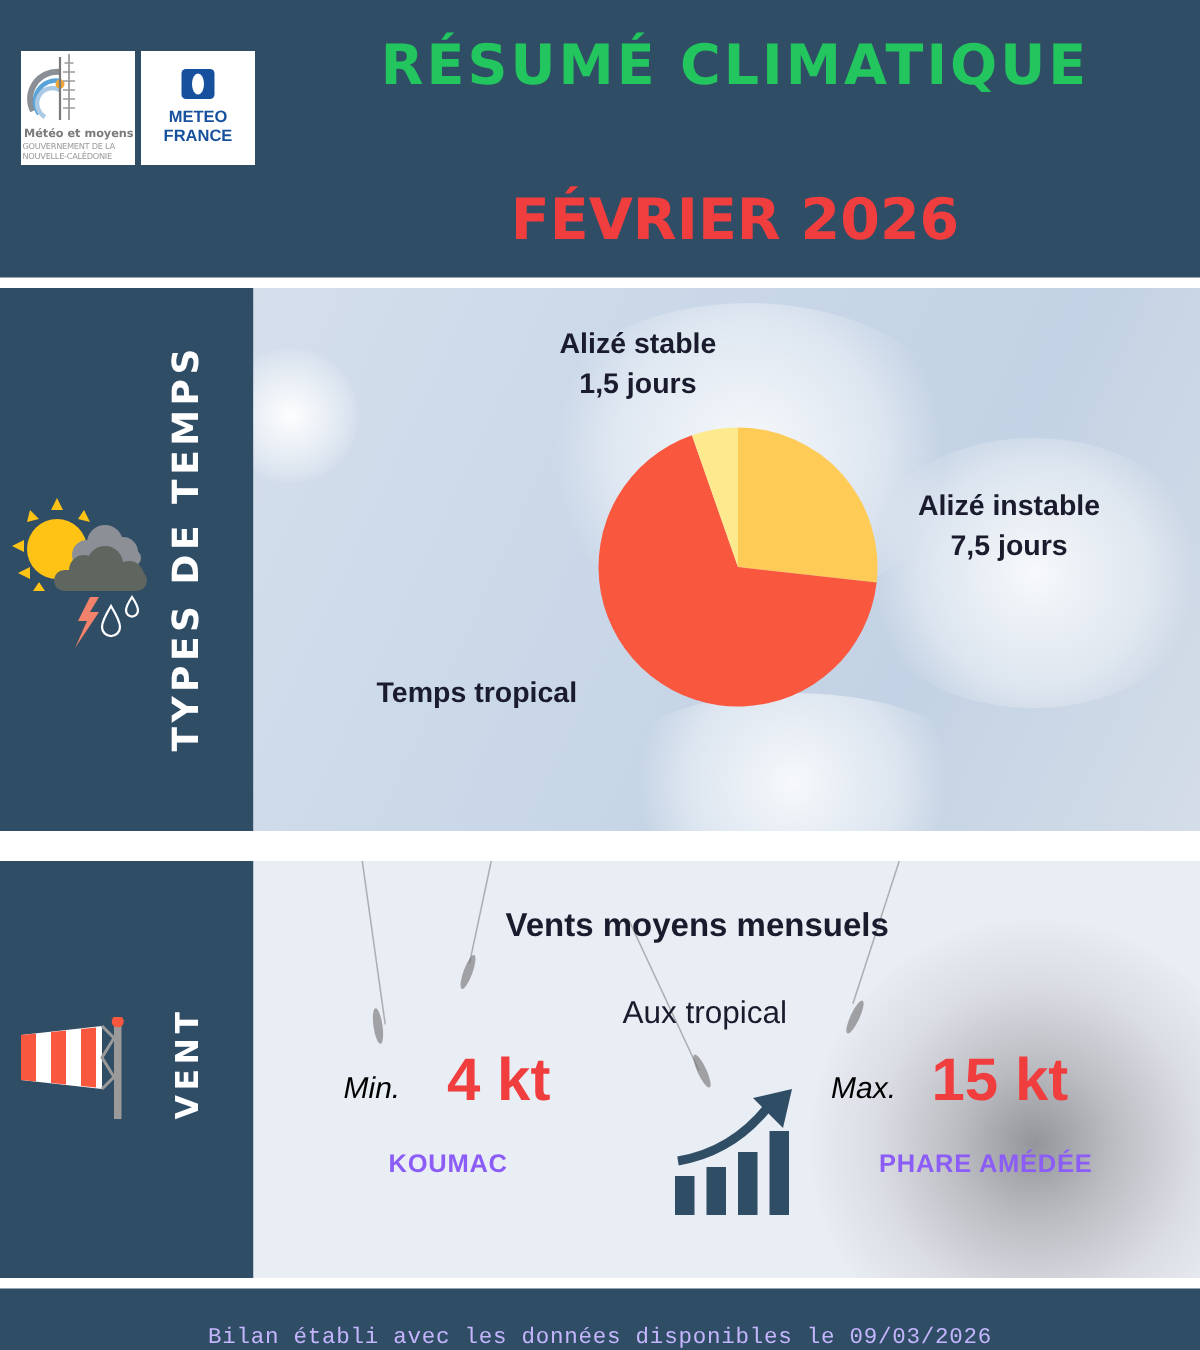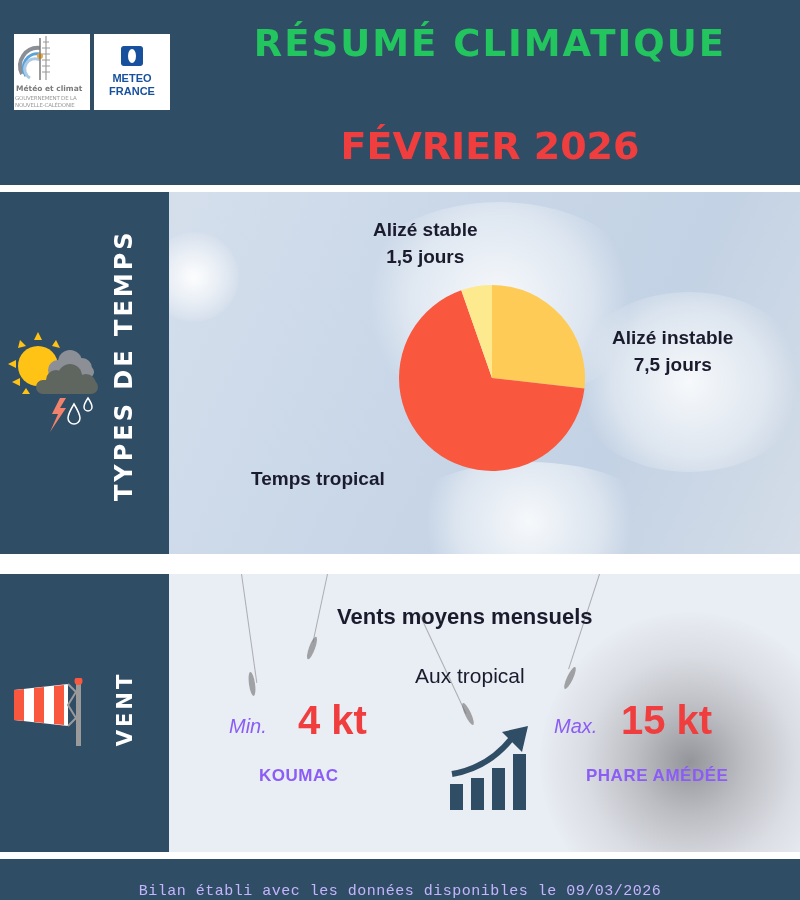--- a/index.html
+++ b/index.html
@@ -28,21 +28,21 @@
   .main { position: absolute; left: 169px; top: 0; right: 0; height: 100%; overflow: hidden; }
   .sky { background: linear-gradient(115deg, #d5dfec 0%, #c9d7e8 40%, #c3d2e4 70%, #d4dde8 100%); }
   .sky .sun-glow { position: absolute; left: -20px; top: 40px; width: 90px; height: 90px; border-radius: 50%; background: radial-gradient(circle, rgba(255,255,255,0.95) 0%, rgba(255,255,255,0.5) 40%, rgba(255,255,255,0) 75%); }
   .cloud { position: absolute; border-radius: 50%; background: radial-gradient(circle, rgba(255,255,255,0.85) 0%, rgba(255,255,255,0.4) 50%, rgba(255,255,255,0) 72%); }
   .pale { background: #e9edf4; }
 
   .pie-label { position: absolute; color: #1b1b2e; font-family: "Liberation Sans", sans-serif; font-weight: bold; font-size: 19px; line-height: 27px; text-align: center; white-space: nowrap; }
 
   .vent-title { position: absolute; left: 168px; top: 30px; color: #1b1b2e; font-family: "Liberation Sans", sans-serif; font-weight: bold; font-size: 22px; white-space: nowrap; }
   .vent-sub { position: absolute; left: 246px; top: 90px; color: #1b1b2e; font-family: "Liberation Sans", sans-serif; font-size: 21px; white-space: nowrap; }
-  .minmax-label { position: absolute; color: #8b5cf6; font-family: "Liberation Sans", sans-serif; font-style: italic; font-size: 20px; white-space: nowrap; }
+  .minmax-label { position: absolute; color: #000000; font-family: "Liberation Sans", sans-serif; font-style: italic; font-size: 20px; white-space: nowrap; }
   .minmax-val { position: absolute; color: #f03e3e; font-family: "Liberation Sans", sans-serif; font-weight: bold; font-size: 40px; white-space: nowrap; }
   .station { position: absolute; color: #8b5cf6; font-family: "Liberation Sans", sans-serif; font-weight: bold; font-size: 17px; letter-spacing: 0.5px; white-space: nowrap; }
   .seed { position: absolute; width: 1px; background: rgba(120,120,120,0.55); transform-origin: top center; }
   .seed-tip { position: absolute; width: 6px; height: 24px; border-radius: 50%; background: rgba(110,110,110,0.6); }
   .dandelion { position: absolute; right: -40px; bottom: -60px; width: 300px; height: 300px; border-radius: 50%; background: radial-gradient(circle, rgba(120,120,125,0.75) 0%, rgba(150,150,155,0.55) 25%, rgba(190,190,195,0.35) 50%, rgba(220,222,228,0) 72%); }
 
   .footer { position: absolute; left: 0; top: 859px; width: 800px; height: 41px; background: #304d66; }
   .footer-text { position: absolute; left: 0; right: 0; top: 24px; text-align: center; color: #c4b5fd; font-family: Liberation Mono, monospace; font-size: 15px; letter-spacing: 0.5px; }
 </style>
 </head>
@@ -52,21 +52,21 @@
   <div class="logo-box logo-gov">
     <svg width="76" height="50" viewBox="0 0 76 50" style="position:absolute;left:0;top:0;">
       <path d="M8 40 A18 18 0 0 1 26 14" stroke="#8a8f96" stroke-width="4" fill="none"></path>
       <path d="M12 42 A14 14 0 0 1 26 20" stroke="#5aa3d8" stroke-width="3" fill="none"></path>
       <path d="M16 44 A10 10 0 0 1 26 26" stroke="#a9c9e4" stroke-width="3" fill="none"></path>
       <circle cx="26" cy="22" r="3" fill="#f0a531"></circle>
       <line x1="26" y1="4" x2="26" y2="46" stroke="#7a7a7a" stroke-width="1.5"></line>
       <line x1="32" y1="2" x2="32" y2="46" stroke="#9a9a9a" stroke-width="1.2"></line>
       <path d="M29 8 L35 8 M28 14 L36 14 M28 20 L36 20 M28 26 L36 26 M28 32 L36 32 M28 38 L36 38" stroke="#9a9a9a" stroke-width="1"></path>
     </svg>
-    <div class="gov-title">Météo et climat</div>
+    <div class="gov-title">Météo et moyens</div>
     <div class="gov-sub" style="top:61px;">GOUVERNEMENT DE LA</div>
     <div class="gov-sub" style="top:68px;">NOUVELLE-CALÉDONIE</div>
   </div>
   <div class="logo-box logo-mf">
     <div class="mf-mark"></div>
     <div class="mf-text" style="top:38px;">METEO</div>
     <div class="mf-text" style="top:51px;">FRANCE</div>
   </div>
   <div class="title1">RÉSUMÉ CLIMATIQUE</div>
   <div class="title-month">FÉVRIER 2026</div>
@@ -111,21 +111,21 @@
     </svg>
 
     <div class="pie-label" style="left:204px; top:24px;">
       <div>Alizé stable</div>
       <div>1,5 jours</div>
     </div>
     <div class="pie-label" style="left:443px; top:132px;">
       <div>Alizé instable</div>
       <div>7,5 jours</div>
     </div>
-    <div class="pie-label" style="left:82px; top:273px;">
+    <div class="pie-label" style="left:82px; top:257px;">
       <div>Temps tropical</div>
     </div>
   </div>
 </div>
 
 <div class="section sec-vent">
   <div class="side">
     <svg width="76" height="70" viewBox="0 0 76 70" style="position:absolute;left:12px;top:104px;">
       <rect x="64" y="2" width="5" height="66" fill="#9a9a9a"></rect>
       <circle cx="66.5" cy="3" r="4" fill="#f9573e"></circle>

